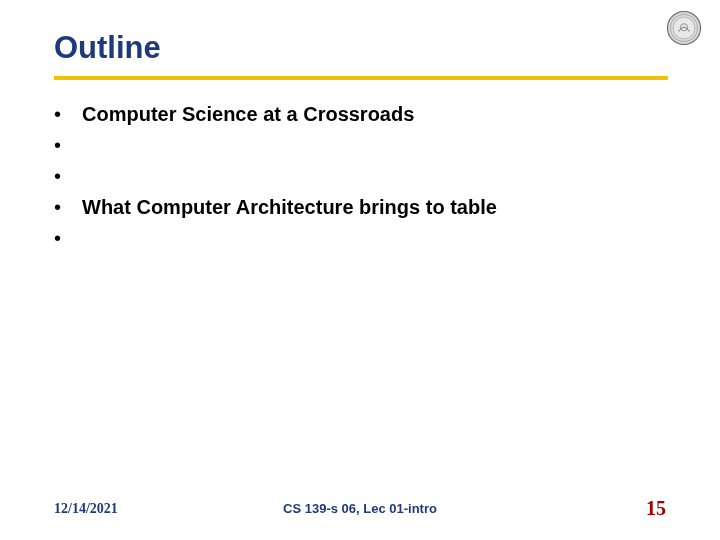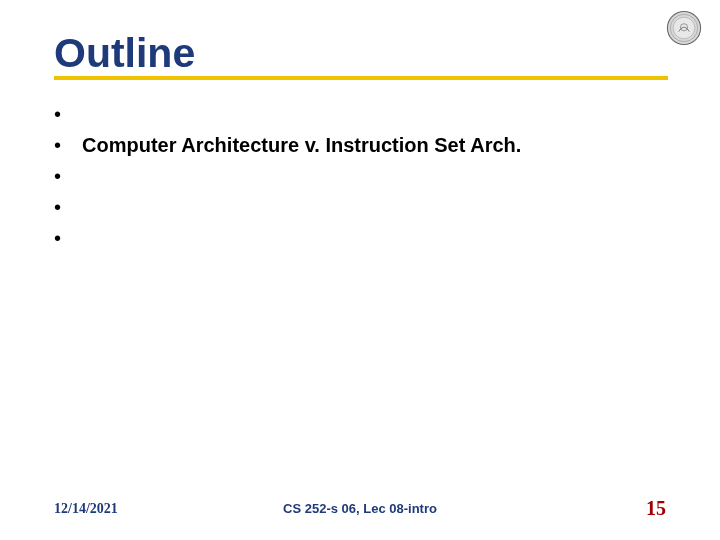--- a/index.html
+++ b/index.html
@@ -16,21 +16,21 @@
       top: 10px;
       right: 18px;
       width: 36px;
       height: 36px;
     }
     .logo svg { width: 100%; height: 100%; }
     .title {
       position: absolute;
       top: 30px;
       left: 54px;
-      font-size: 41px;
+      font-size: 31px;
       font-weight: bold;
       color: #1f3a7a;
     }
     .divider {
       position: absolute;
       top: 76px;
       left: 54px;
       width: 614px;
       height: 4px;
       background: #f0c300;
@@ -104,33 +104,34 @@
   </svg>
 </div>
 
 <div class="title">Outline</div>
 
 <div class="divider"></div>
 
 <div class="bullets">
   <div class="bullet-item">
     <span class="bullet-marker">•</span>
-  </div>
-  <div class="bullet-item">
-    <span class="bullet-marker">•</span>
-    <span class="bullet-text">Computer Architecture v. Instruction Set Arch.</span>
+    <span class="bullet-text">Computer Science at a Crossroads</span>
   </div>
   <div class="bullet-item">
     <span class="bullet-marker">•</span>
   </div>
   <div class="bullet-item">
     <span class="bullet-marker">•</span>
   </div>
   <div class="bullet-item">
     <span class="bullet-marker">•</span>
+    <span class="bullet-text">What Computer Architecture brings to table</span>
+  </div>
+  <div class="bullet-item">
+    <span class="bullet-marker">•</span>
   </div>
 </div>
 
 <div class="footer">
   <span class="footer-date">12/14/2021</span>
-  <span class="footer-center">CS 252-s 06, Lec 08-intro</span>
+  <span class="footer-center">CS 139-s 06, Lec 01-intro</span>
   <span class="footer-page">15</span>
 </div>
 
 </body></html>

